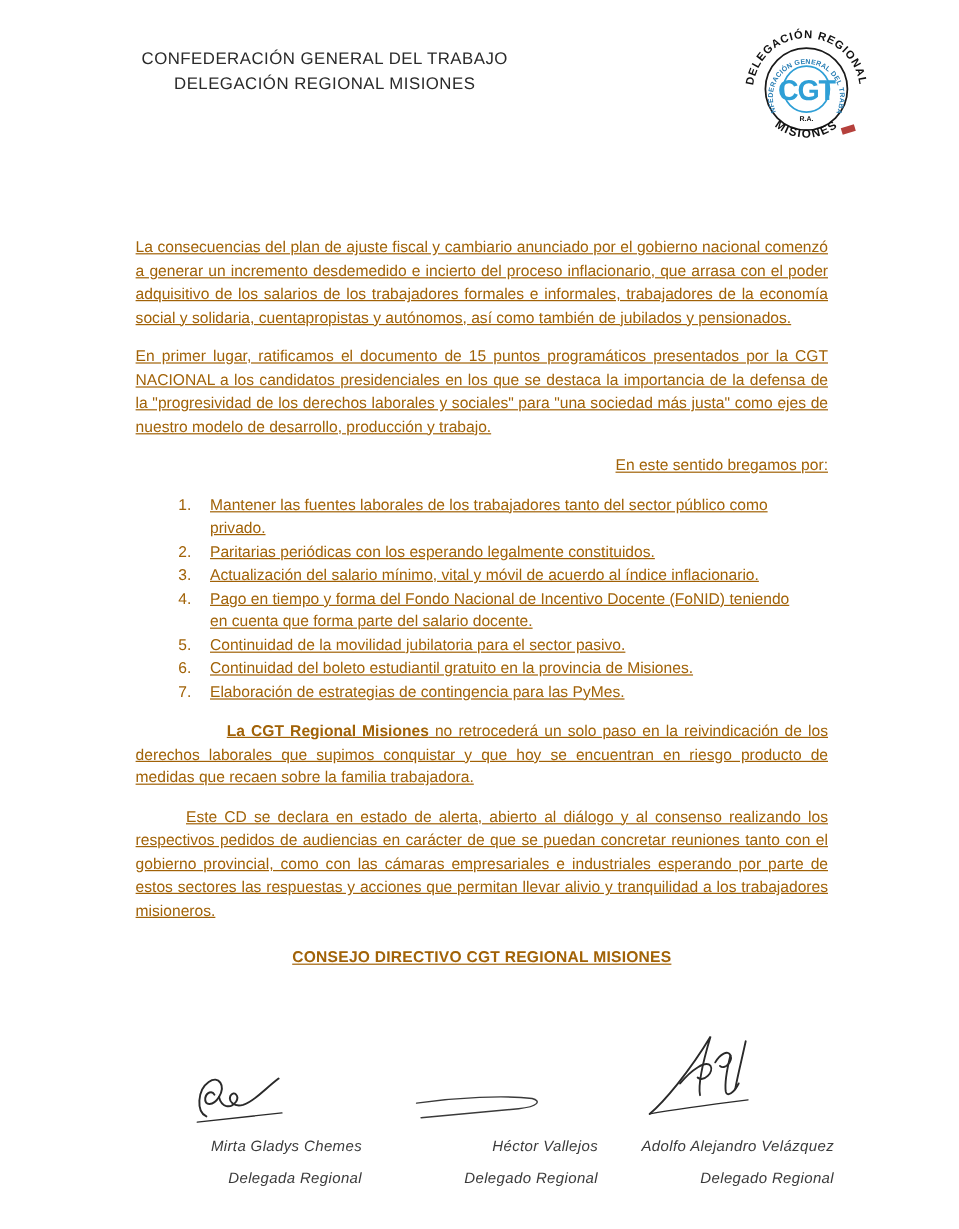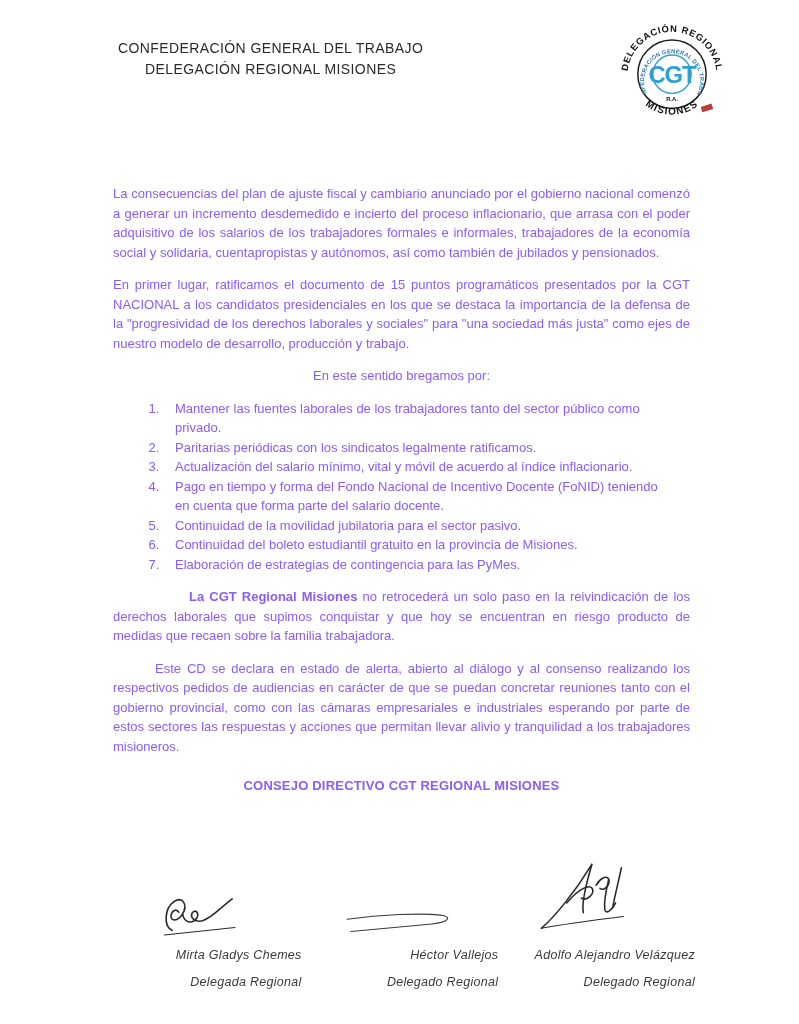--- a/index.html
+++ b/index.html
@@ -24,26 +24,27 @@
 
   
   .doc-title {
     position:absolute; top:163px; left:0; width:100%;
     text-align:center; font-weight:bold; font-size:13px;
     letter-spacing:0.2px; color:#151515;
   }
 
   
   .content {
-    position:absolute; top:184px; left:113px; width:577px;
+    position:absolute; top:196px; left:113px; width:577px;
     font-size:13px; line-height:19.5px; text-align:justify;
-    color:#8b5cf6;
+    color:#a16207;
+    text-decoration:underline;
   }
   .content p { margin:0 0 13px 0; }
-  .list-intro { text-align:center; }
+  .list-intro { text-align:right; }
   ol.demands {
     margin:0 16px 13px 0;
     padding-left:50px;
   }
   ol.demands li {
     padding-left:12px;
     text-align:left;
     line-height:19.5px;
   }
   .indented { text-indent:42px; }
@@ -99,21 +100,21 @@
     </svg>
   </div>
 
 
   <div class="content">
     <p>La consecuencias del plan de ajuste fiscal y cambiario anunciado por el gobierno nacional comenzó a generar un incremento desdemedido e incierto del proceso inflacionario, que arrasa con el poder adquisitivo de los salarios de los trabajadores formales e informales, trabajadores de la economía social y solidaria, cuentapropistas y autónomos, así como también de jubilados y pensionados.</p>
     <p>En primer lugar, ratificamos el documento de 15 puntos programáticos presentados por la CGT NACIONAL a los candidatos presidenciales en los que se destaca la importancia de la defensa de la "progresividad de los derechos laborales y sociales" para "una sociedad más justa" como ejes de nuestro modelo de desarrollo, producción y trabajo.</p>
     <p class="list-intro">En este sentido bregamos por:</p>
     <ol class="demands">
       <li>Mantener las fuentes laborales de los trabajadores tanto del sector público como privado.</li>
-      <li>Paritarias periódicas con los sindicatos legalmente ratificamos.</li>
+      <li>Paritarias periódicas con los esperando legalmente constituidos.</li>
       <li>Actualización del salario mínimo, vital y móvil de acuerdo al índice inflacionario.</li>
       <li>Pago en tiempo y forma del Fondo Nacional de Incentivo Docente (FoNID) teniendo en cuenta que forma parte del salario docente.</li>
       <li>Continuidad de la movilidad jubilatoria para el sector pasivo.</li>
       <li>Continuidad del boleto estudiantil gratuito en la provincia de Misiones.</li>
       <li>Elaboración de estrategias de contingencia para las PyMes.</li>
     </ol>
     <p class="indented"><span class="lead-bold">La CGT Regional Misiones</span><span> no retrocederá un solo paso en la reivindicación de los derechos laborales que supimos conquistar y que hoy se encuentran en riesgo producto de medidas que recaen sobre la familia trabajadora.</span></p>
     <p class="indented">Este CD se declara en estado de alerta, abierto al diálogo y al consenso realizando los respectivos pedidos de audiencias en carácter de que se puedan concretar reuniones tanto con el gobierno provincial, como con las cámaras empresariales e industriales esperando por parte de estos sectores las respuestas y acciones que permitan llevar alivio y tranquilidad a los trabajadores misioneros.</p>
     <div class="consejo">CONSEJO DIRECTIVO CGT REGIONAL MISIONES</div>
   </div>

